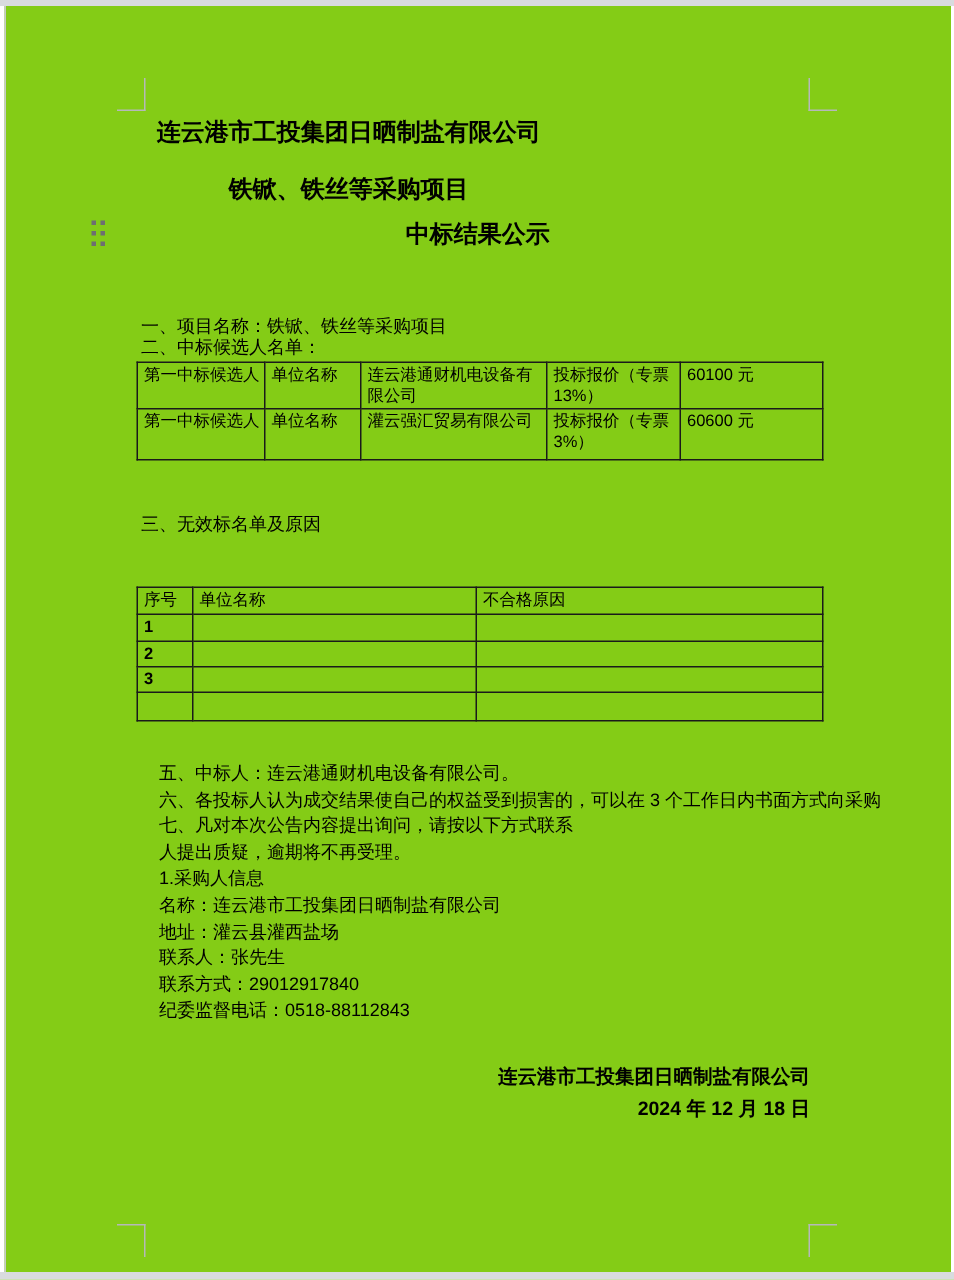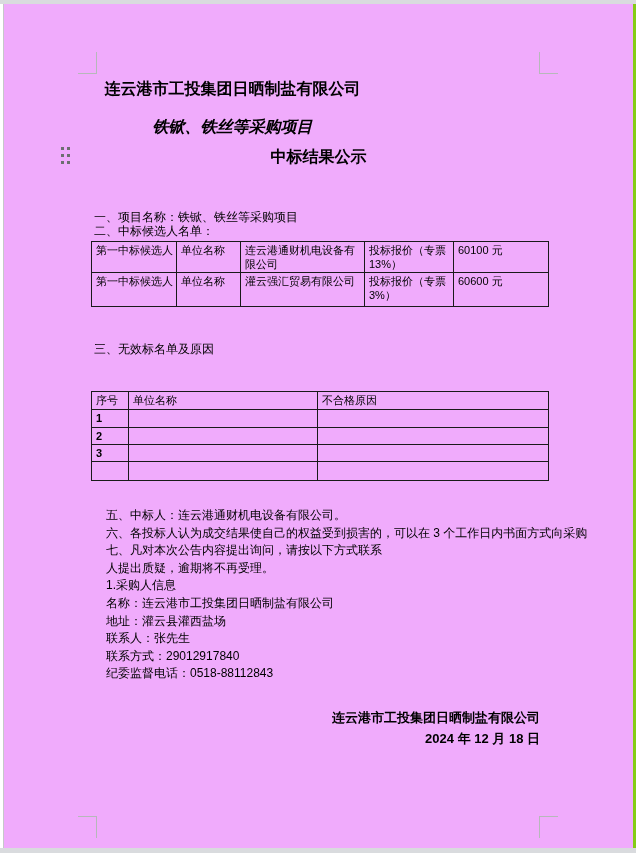--- a/index.html
+++ b/index.html
@@ -5,39 +5,39 @@
   html,body{margin:0;padding:0;}
   body{
     width:636px;height:853px;position:relative;background:#ffffff;
     font-family:"Liberation Sans","DejaVu Sans",sans-serif;color:#000;
     overflow:hidden;
   }
   .strip{position:absolute;left:0;width:636px;background:#d9dbde;}
   .strip.top{top:0;height:4px;}
   .strip.bottom{top:848px;height:5px;}
   .page{
-    position:absolute;left:3px;top:4px;width:629px;height:844px;background:#f0abfc;
-    border-left:1px solid #c6c8ca;border-right:3px solid #84cc16;
+    position:absolute;left:3px;top:4px;width:629px;height:844px;background:#84cc16;
+    border-left:1px solid #c6c8ca;border-right:1px solid #84cc16;
   }
   .page *{box-sizing:border-box;}
   
   .mark{position:absolute;width:19px;height:22px;}
   .mark.tl{left:74px;top:48px;border-right:1px solid #b6b8ba;border-bottom:1px solid #b6b8ba;}
   .mark.tr{left:535px;top:48px;border-left:1px solid #b6b8ba;border-bottom:1px solid #b6b8ba;}
   .mark.bl{left:74px;top:812px;border-right:1px solid #b6b8ba;border-top:1px solid #b6b8ba;}
   .mark.br{left:535px;top:812px;border-left:1px solid #b6b8ba;border-top:1px solid #b6b8ba;}
   
   .handle{position:absolute;left:57px;top:143px;display:grid;
     grid-template-columns:repeat(2,3px);grid-auto-rows:3px;gap:4px 3px;cursor:move;}
   .handle i{background:#6d6e70;display:block;}
   
   .title{position:absolute;left:0;width:100%;text-align:center;font-weight:bold;
     font-size:16px;line-height:20px;white-space:nowrap;}
   .title.t1{top:75px;}
-  .title.t2{top:113px;font-style:italic;}
+  .title.t2{top:113px;}
   .title.t3{top:143px;}
   
   .bline{position:absolute;left:90px;font-size:12px;line-height:14px;white-space:nowrap;}
   .s1{top:206px;}
   .s2{top:220px;}
   .s3{top:338px;}
   
   table{border-collapse:collapse;table-layout:fixed;position:absolute;left:87px;
     font-size:11px;line-height:14px;}
   td{border:1px solid #1a1a1a;padding:1px 3px 1px 4px;vertical-align:top;

